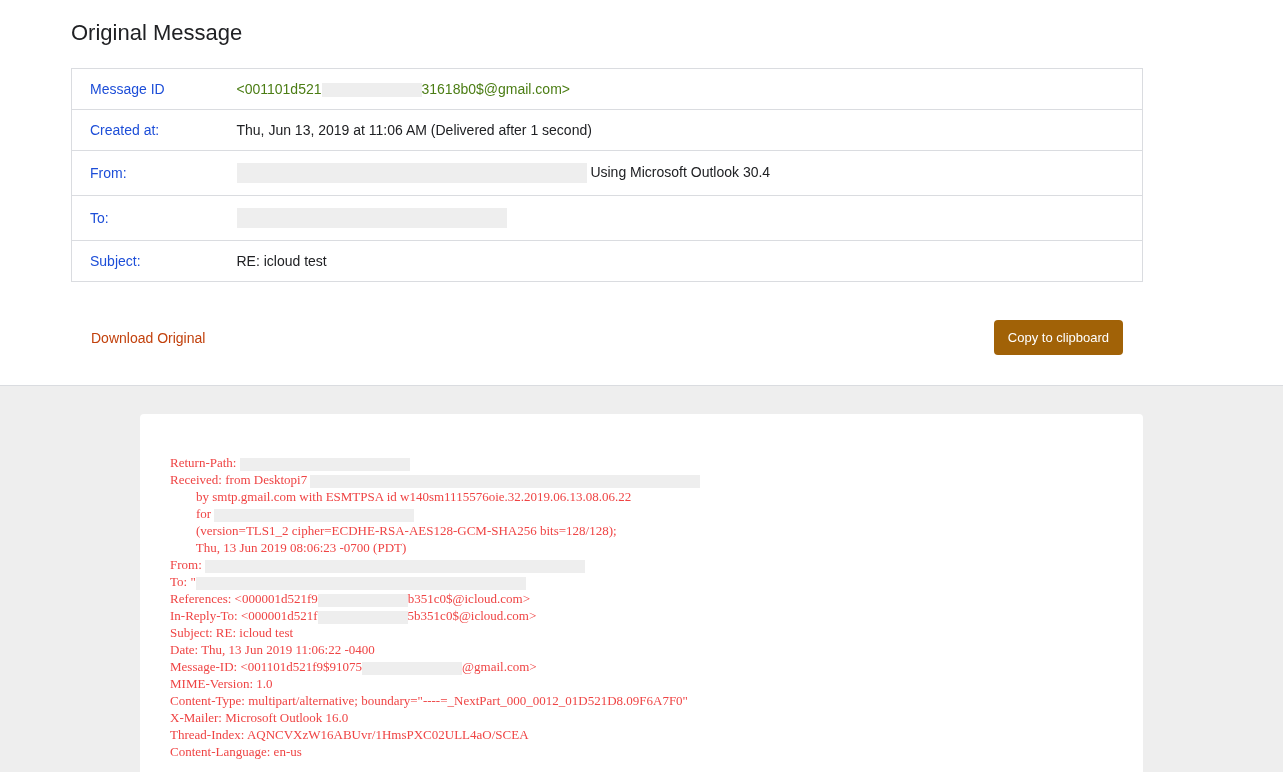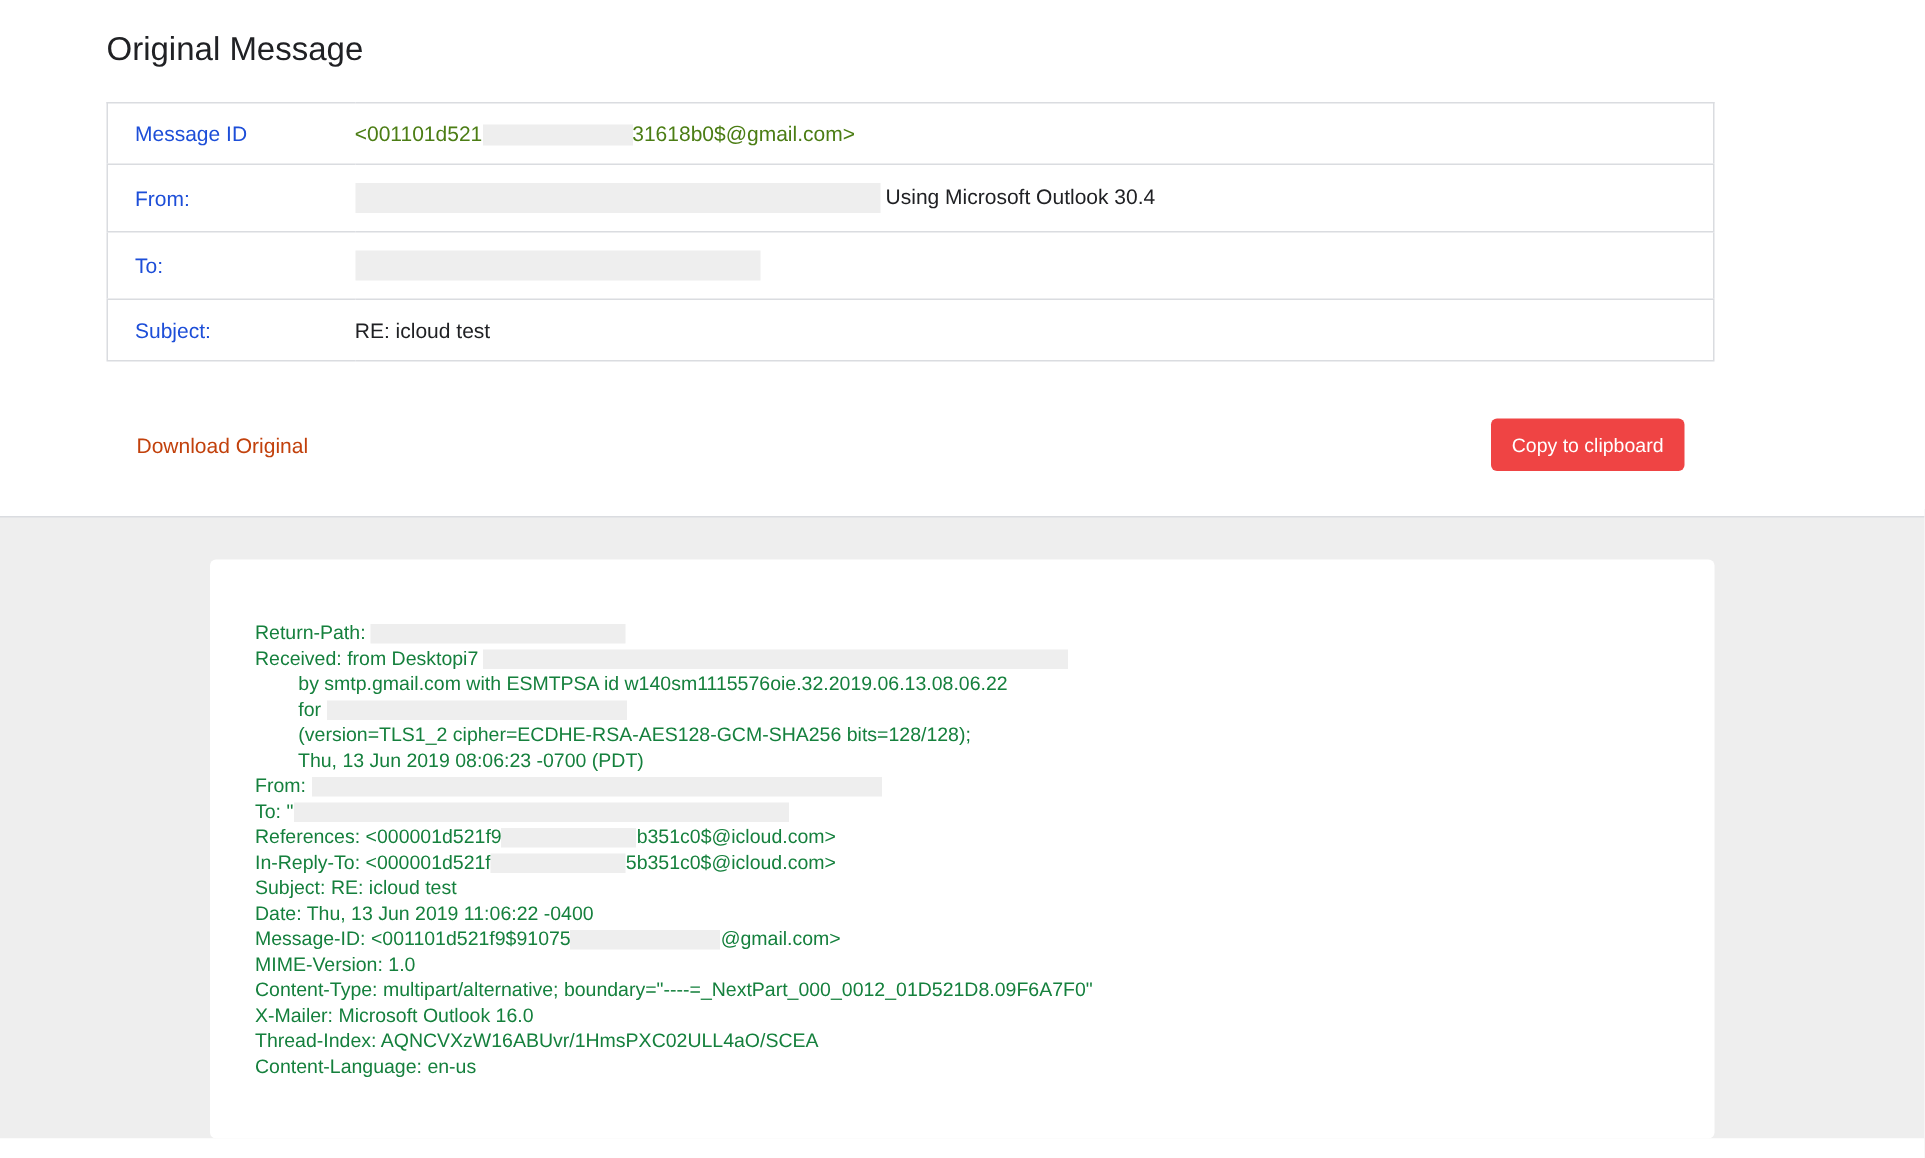--- a/index.html
+++ b/index.html
@@ -80,45 +80,45 @@
       margin-top: 38px;
       padding: 0 20px;
     }
     .download-link {
       color: #c2410c;
       font-size: 14px;
       text-decoration: none;
       cursor: pointer;
     }
     .copy-button {
-      background: #ef4444;
+      background: #a16207;
       color: #ffffff;
       border: none;
       font-size: 13px;
       font-weight: 500;
       padding: 10px 14px;
       border-radius: 4px;
       cursor: pointer;
     }
     .raw-section {
       background: #eeeeee;
       padding: 28px 140px 0 140px;
       border-top: 1px solid #dadce0;
     }
     .raw-card {
       background: #ffffff;
       border-radius: 4px;
       padding: 40px 30px;
       min-height: 350px;
     }
     .raw-content {
-      font-family: Liberation Sans, sans-serif;
+      font-family: Liberation Serif, serif;
       font-size: 13px;
       line-height: 17px;
-      color: #15803d;
+      color: #ef4444;
       white-space: pre;
     }
     .raw-redacted {
       display: inline-block;
       background: #eeeeee;
       height: 13px;
       vertical-align: middle;
     }
     .rr-170 { width: 170px; }
     .rr-390 { width: 390px; }
@@ -135,20 +135,24 @@
   <div class="header-section">
     <h1 class="page-title">Original Message</h1>
 
     <table class="metadata-table">
       <tbody>
           <tr class="metadata-row">
         <td class="metadata-label">Message ID</td>
         <td class="metadata-value message-id-value">
           <span>&lt;001101d521</span><span class="redacted-inline"></span><span>31618b0$@gmail.com&gt;</span>
         </td>
+      </tr>
+      <tr class="metadata-row">
+        <td class="metadata-label">Created at:</td>
+        <td class="metadata-value">Thu, Jun 13, 2019 at 11:06 AM (Delivered after 1 second)</td>
       </tr>
       <tr class="metadata-row">
         <td class="metadata-label">From:</td>
         <td class="metadata-value">
           <span class="redacted-long"></span><span> Using Microsoft Outlook 30.4</span>
         </td>
       </tr>
       <tr class="metadata-row">
         <td class="metadata-label">To:</td>
         <td class="metadata-value">

